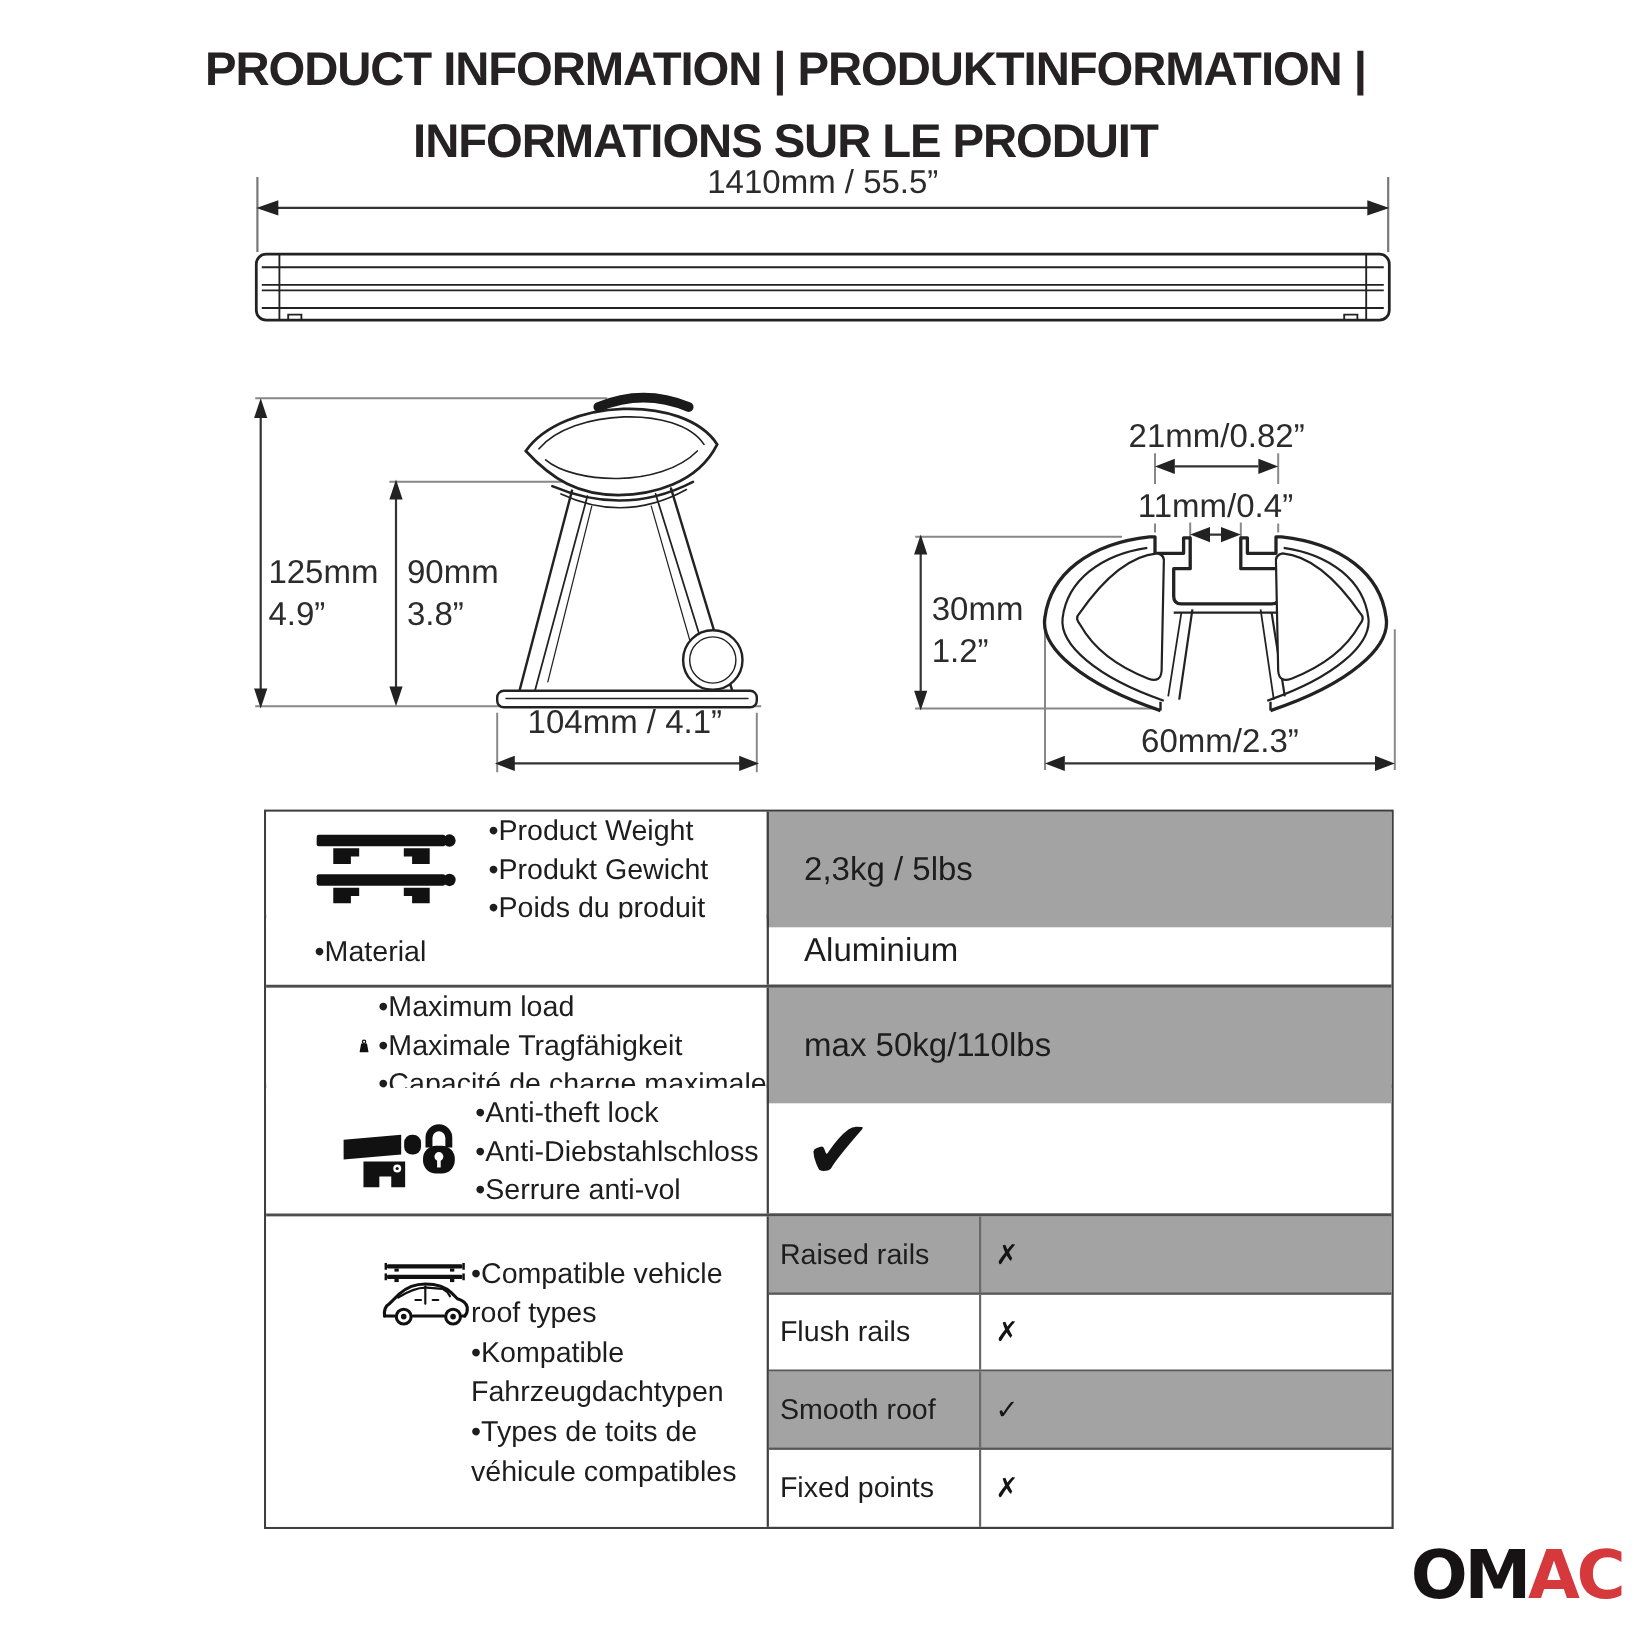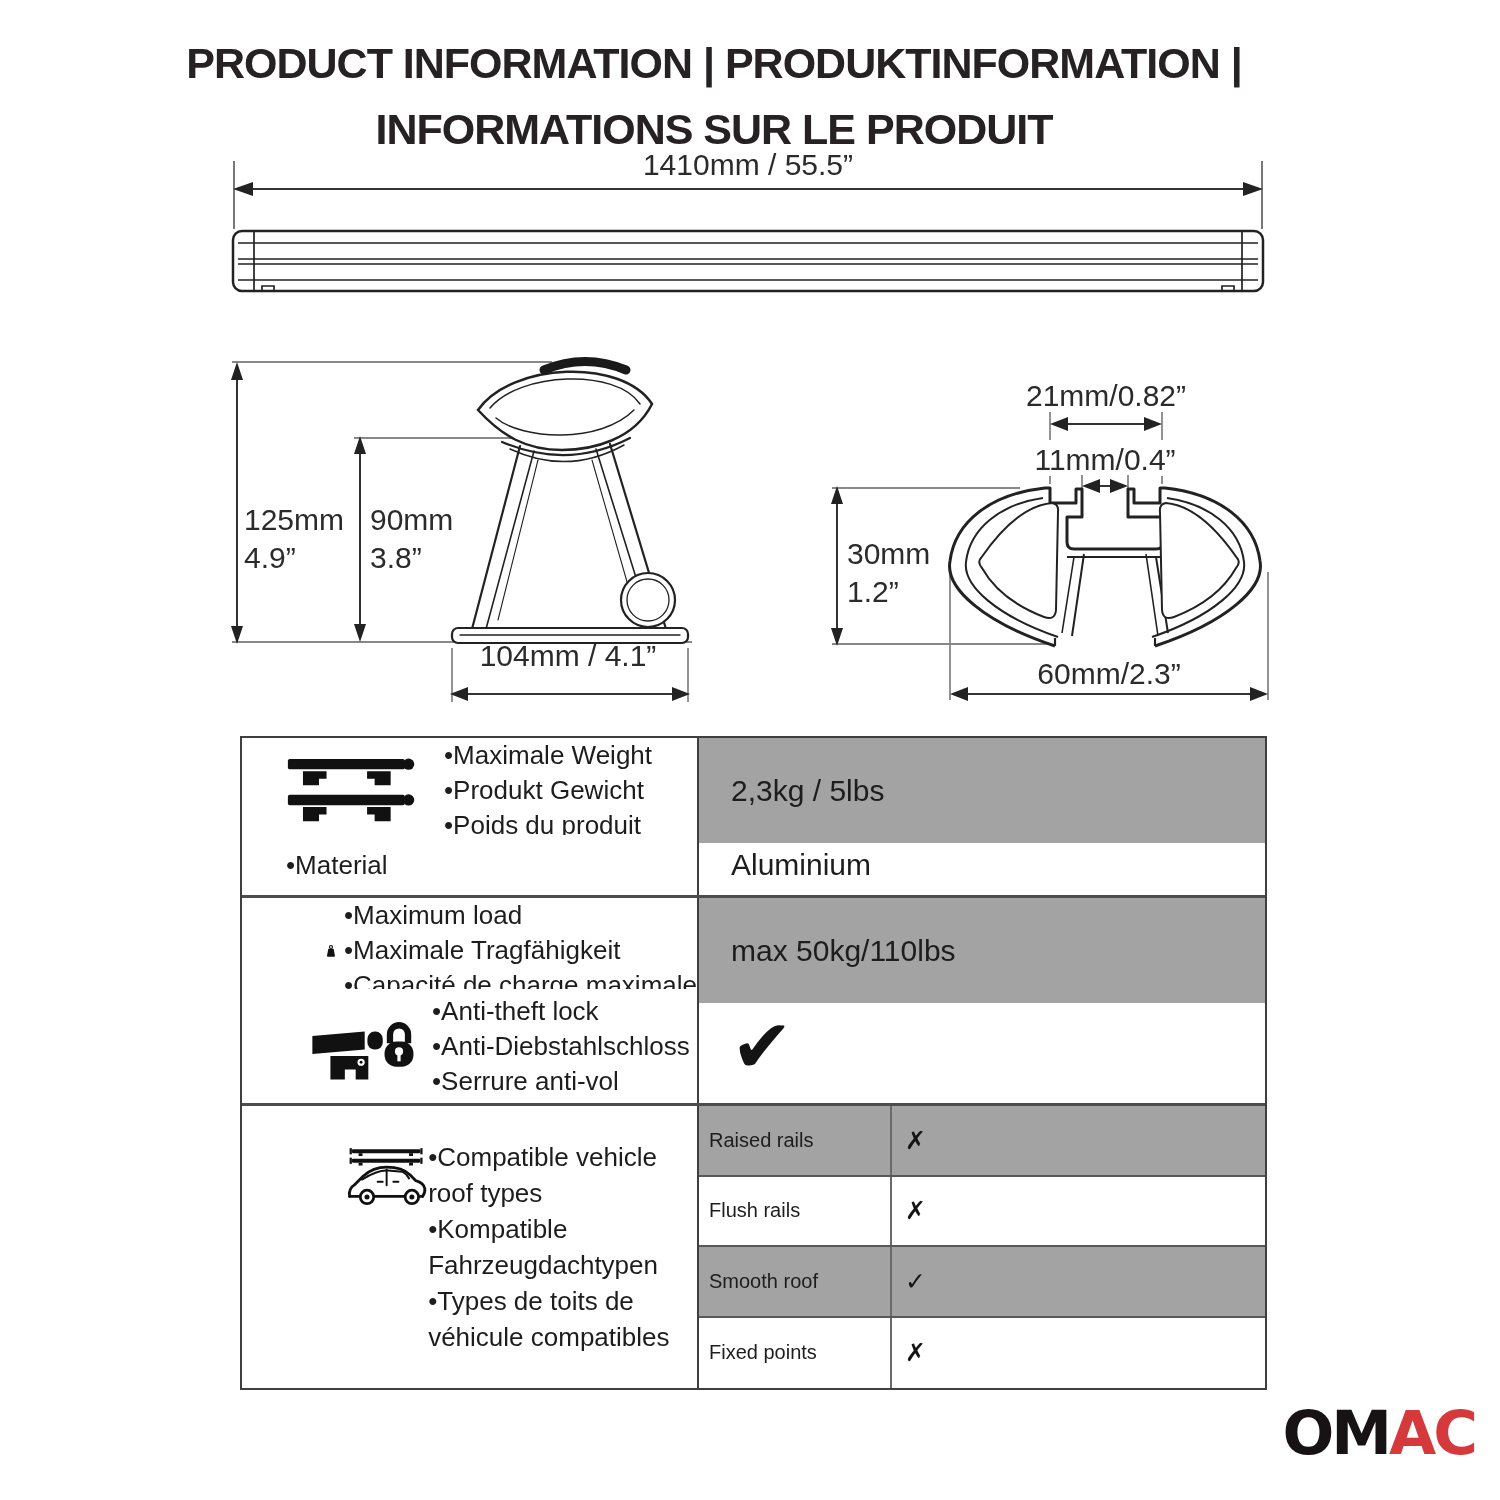--- a/index.html
+++ b/index.html
@@ -24,21 +24,21 @@
   .gray{background:#a3a3a3;}
   .labels{display:flex;flex-direction:column;justify-content:center;}
   .labels div{font-size:26px;line-height:35px;white-space:nowrap;}
   .labels.wrap div{white-space:normal;line-height:36px;}
   .bigcheck{font-family:"DejaVu Sans",sans-serif;font-size:74px;font-weight:bold;line-height:1;
             padding-left:0;color:#141414;}
   
   .sub{display:grid;grid-template-rows:repeat(4,1fr);width:100%;height:100%;}
   .subrow{display:grid;grid-template-columns:191px 1fr;border-bottom:2px solid #585858;}
   .subrow:last-child{border-bottom:none;}
-  .subl{display:flex;align-items:center;font-size:20px;padding-left:10px;box-sizing:border-box;}
+  .subl{display:flex;align-items:center;font-size:26px;padding-left:10px;box-sizing:border-box;}
   .subm{display:flex;align-items:center;border-left:2px solid #6a6a6a;padding-left:13px;box-sizing:border-box;
         font-family:"DejaVu Sans",sans-serif;font-size:25px;font-weight:bold;color:#141414;}
   .roofcell{flex-direction:row;align-items:stretch;}
 
   
   .logo{top:1399px;left:1225px;width:250px;text-align:right;font-family:"DejaVu Sans",sans-serif;
         font-weight:800;font-size:61px;letter-spacing:-3px;line-height:1.1;}
   .logo .black{color:#171314;}
   .logo .red{color:#d6393b;}
 </style>
@@ -154,21 +154,21 @@
             <circle cx="130" cy="11.5" r="6"></circle>
           <path d="M18 19 h25 v8 h-8 v7 h-17 z"></path>
             <path d="M86 19 h25 v15 h-17 v-7 h-8 z"></path>
           <rect x="2" y="44" width="124" height="11" rx="2"></rect>
             <circle cx="130" cy="49.5" r="6"></circle>
           <path d="M18 57 h25 v8 h-8 v7 h-17 z"></path>
             <path d="M86 57 h25 v15 h-17 v-7 h-8 z"></path>
         </g>
       </svg>
       <div class="labels">
-        <div>•Maximale Weight</div>
+        <div>•Product Weight</div>
         <div>•Produkt Gewicht</div>
         <div>•Poids du produit</div>
       </div>
     </div>
     <div class="vcell gray">2,3kg / 5lbs</div>
   </div>
 
   <div class="row">
     <div class="lcell" style="padding-left:44px;">
       <div class="labels">

